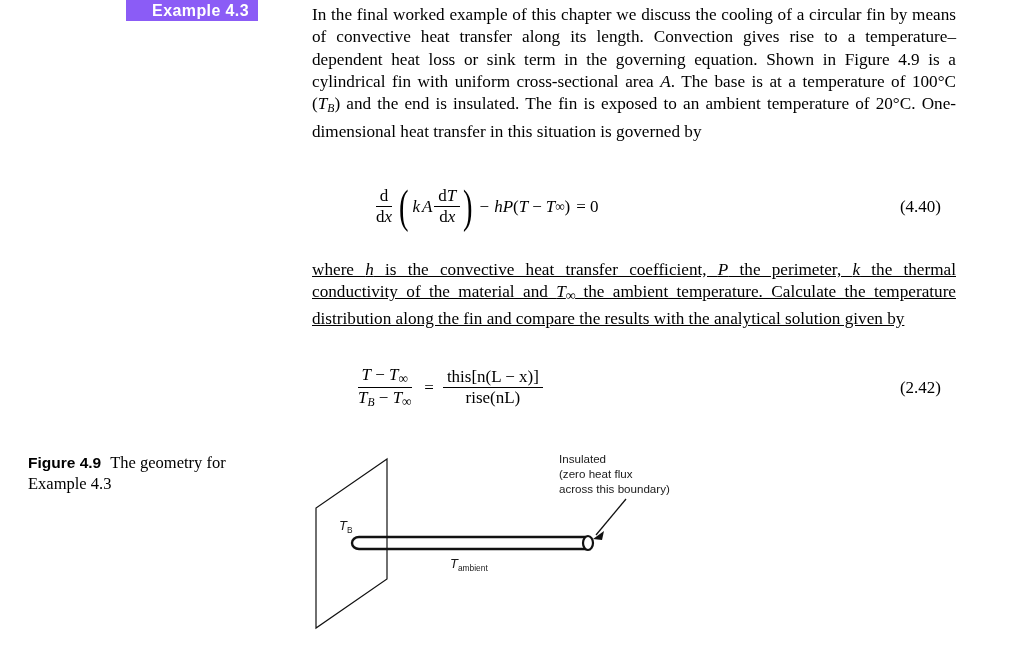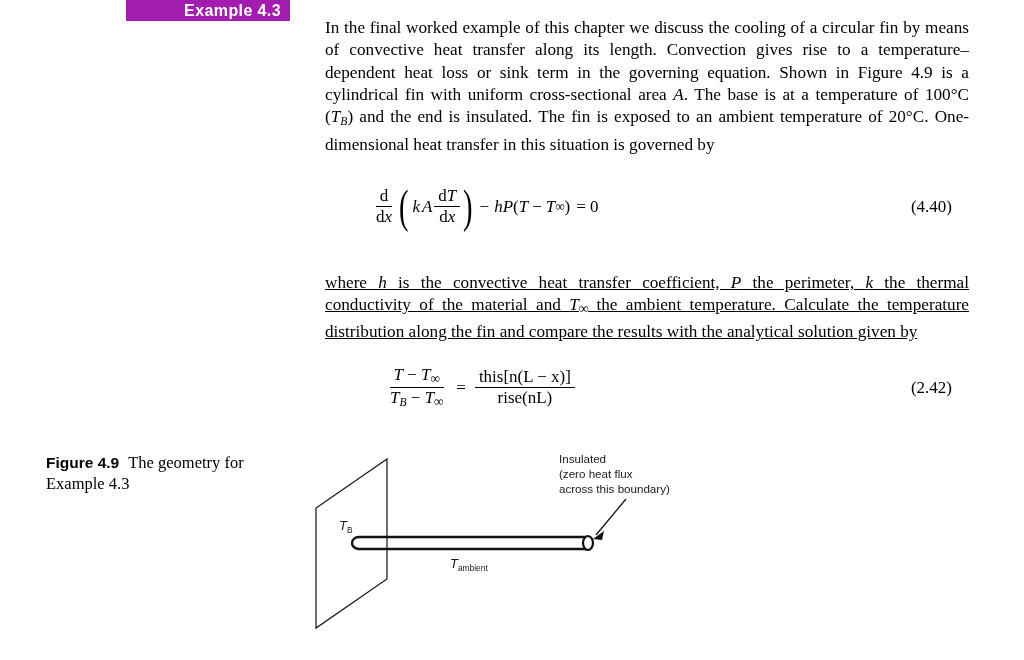--- a/index.html
+++ b/index.html
@@ -15,23 +15,23 @@
     font-family: "Liberation Serif", serif;
     color: #000000;
     -webkit-font-smoothing: antialiased;
   }
 
   
   #example-tag {
     position: absolute;
     left: 126px;
     top: 0px;
-    width: 164px;
+    width: 132px;
     height: 21px;
-    background: #a21caf;
+    background: #8b5cf6;
     display: flex;
     align-items: center;
     justify-content: flex-end;
     box-sizing: border-box;
     padding-right: 9px;
   }
   #example-tag .tag-text {
     font-family: "Liberation Sans", sans-serif;
     font-weight: bold;
     font-size: 16px;
@@ -44,21 +44,21 @@
   .body-col {
     position: absolute;
     left: 312px;
     width: 644px;
   }
   .para {
     font-size: 17.2px;
     line-height: 22.3px;
     text-align: justify;
     text-justify: inter-word;
-    margin: 13px;
+    margin: 0;
   }
   .para.first { text-indent: 0; }
   #para-1 { top: 4px; }
   #para-2 { top: 259px; text-decoration: underline; }
 
   i, .it { font-style: italic; }
 
   
   .eqrow {
     position: absolute;
@@ -68,21 +68,21 @@
     align-items: center;
   }
   .eq-body {
     flex: 0 0 auto;
     display: flex;
     align-items: center;
     font-size: 17px;
   }
   .eq-num {
     position: absolute;
-    right: 4px;
+    right: 15px;
     font-size: 17px;
     white-space: nowrap;
   }
 
   
   .frac {
     display: inline-flex;
     flex-direction: column;
     align-items: center;
     vertical-align: middle;
@@ -103,31 +103,30 @@
     transform: scaleX(0.62);
     vertical-align: middle;
     margin: 0 -2px;
   }
   sub { font-size: 0.68em; vertical-align: -0.28em; }
   .inf { font-size: 0.8em; vertical-align: -0.25em; letter-spacing: -0.5px;}
 
   #eq-440 { top: 186px; }
   #eq-440 .eq-body { margin-left: 58px; }
   #eq-441 { top: 365px; }
-  #eq-441 .eq-body { margin-left: 72px; }
+  #eq-441 .eq-body { margin-left: 40px; }
 
   
   #fig-caption {
     position: absolute;
     left: 28px;
     top: 452px;
     width: 250px;
     font-size: 16.5px;
     line-height: 21px;
-    margin-left: 18px;
   }
   #fig-caption .fig-label {
     font-family: "Liberation Sans", sans-serif;
     font-weight: bold;
     font-size: 15.5px;
   }
   #fig-caption .fig-text { font-family: "Liberation Serif", serif; }
 
   
   #figure-diagram {

